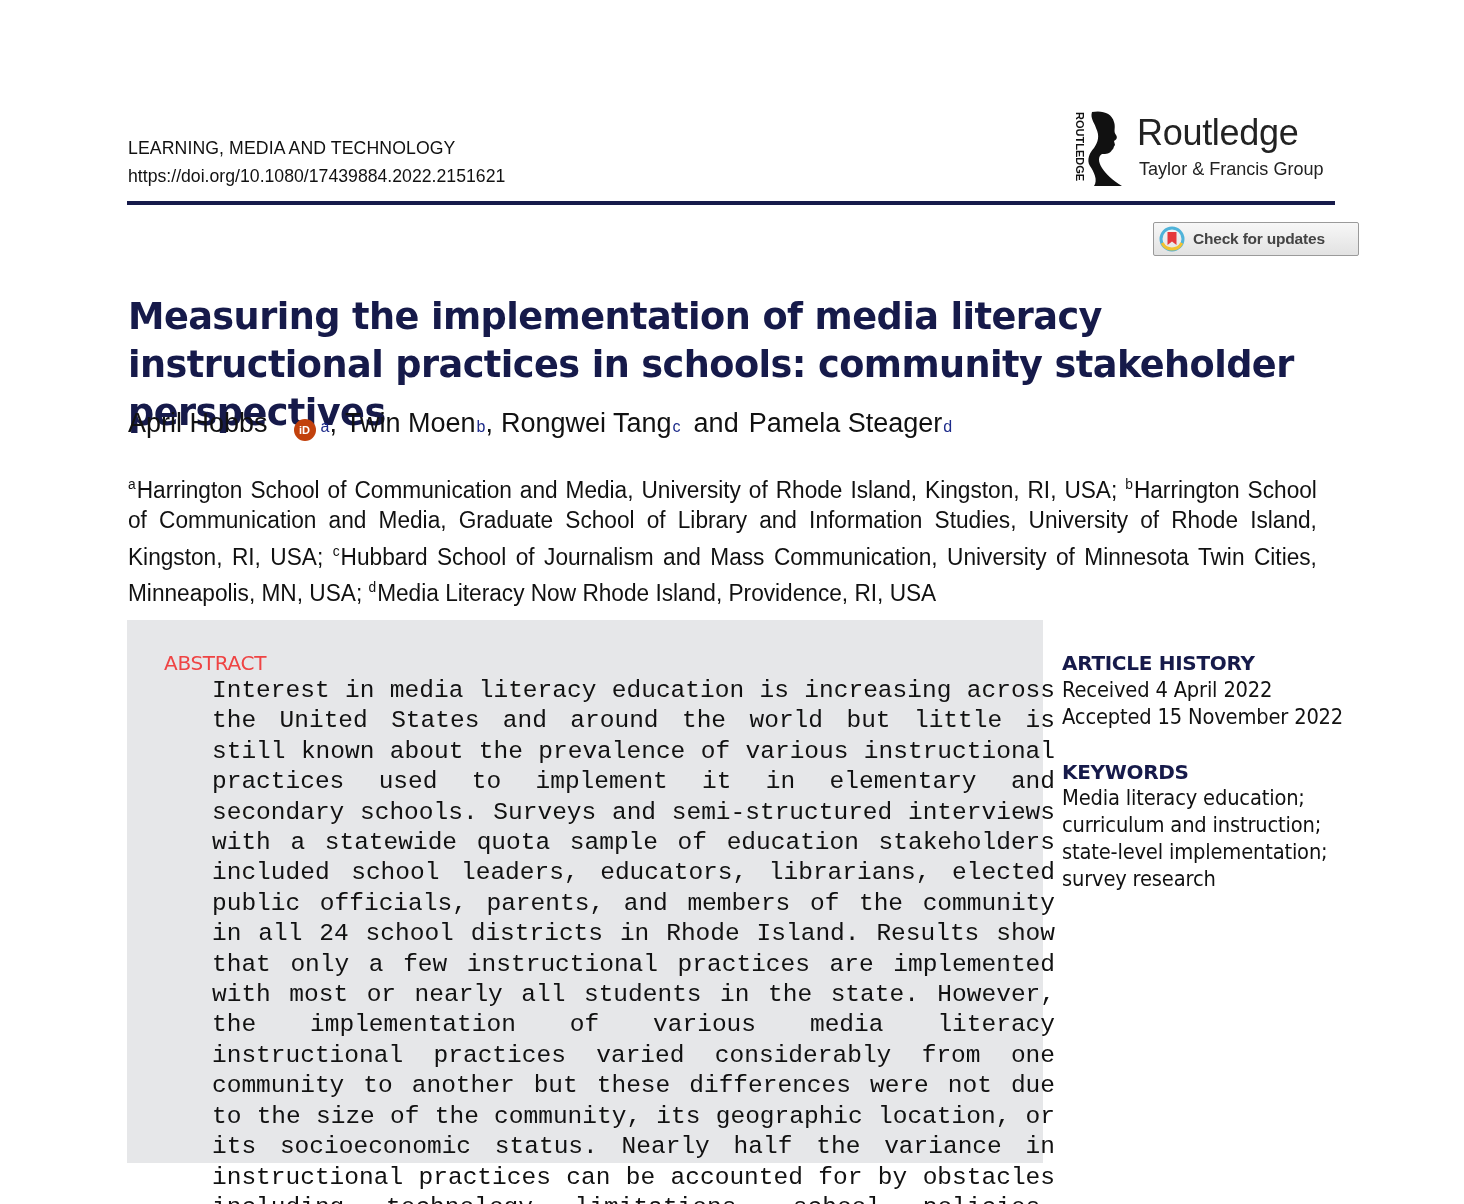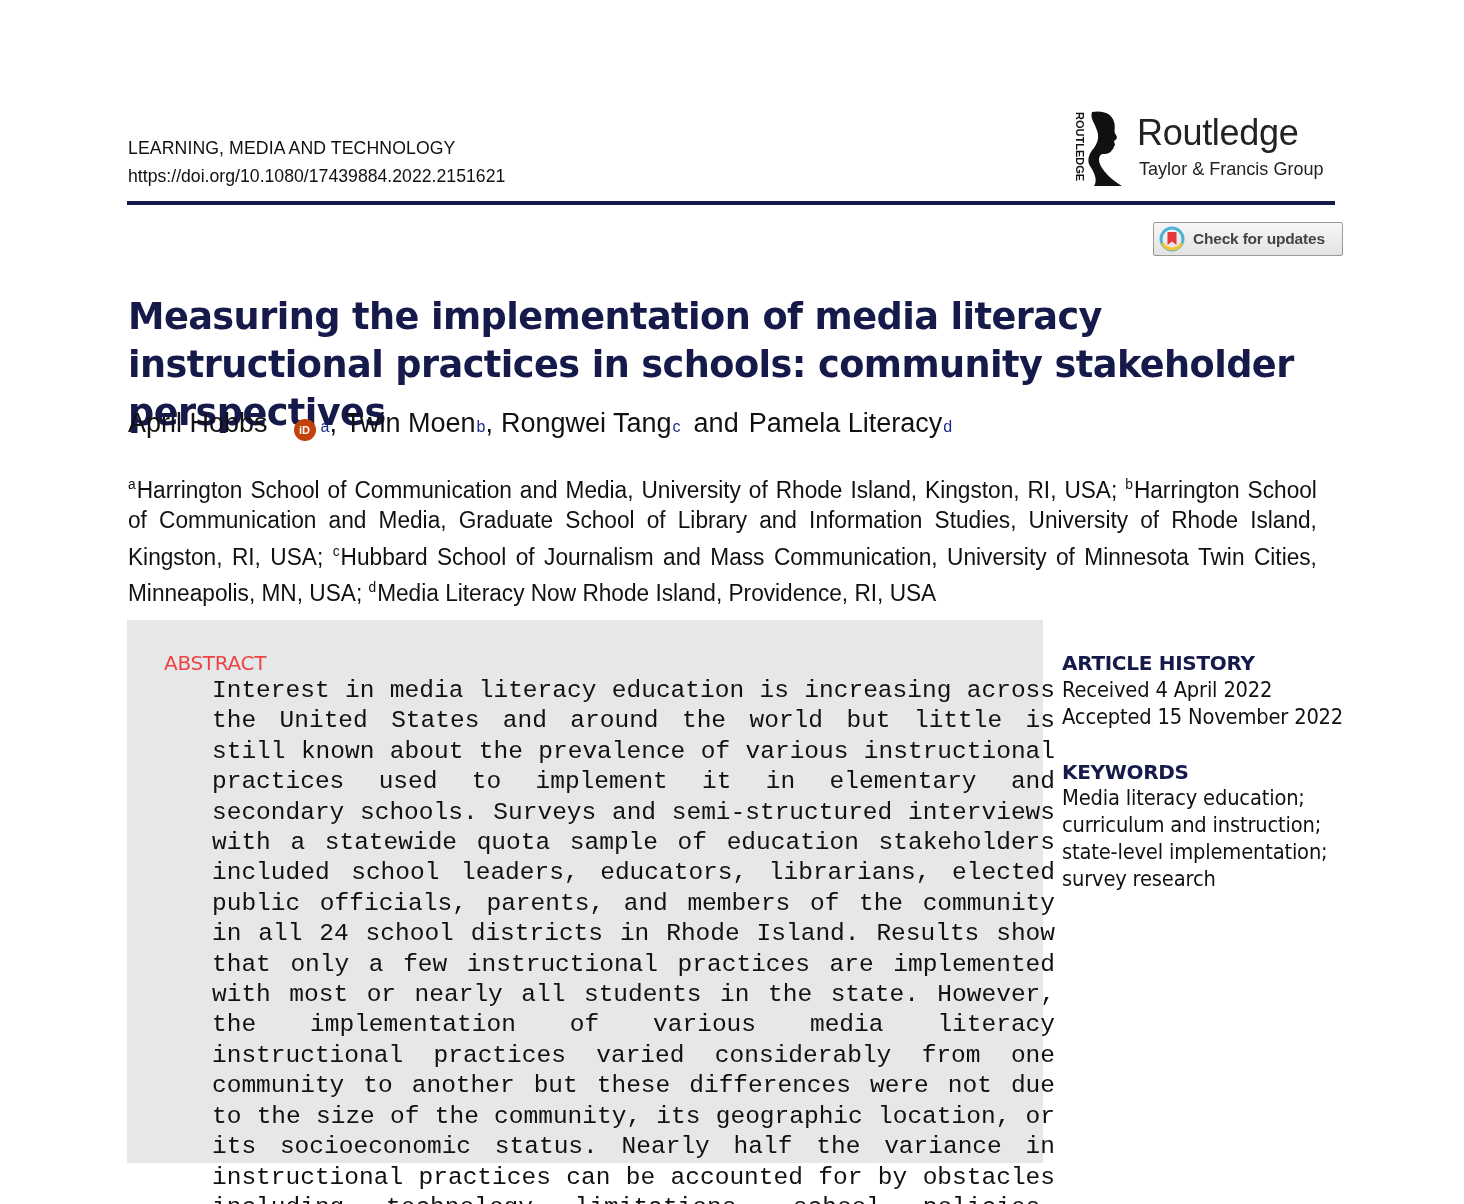--- a/index.html
+++ b/index.html
@@ -31,21 +31,21 @@
       left: 1137px; top: 112px; font-size: 36px; color: #222;
       font-family: "Liberation Sans", sans-serif; white-space: nowrap; letter-spacing: -0.3px;
     }
     .logo-sub {
       left: 1139px; top: 158px; font-size: 19px; color: #222;
       font-family: "Liberation Sans", sans-serif; white-space: nowrap; transform: scaleX(0.95); transform-origin: left;
     }
 
     
     .updates-btn {
-      left: 1153px; top: 222px; width: 190px; height: 34px; box-sizing: border-box;
+      left: 1153px; top: 222px; width: 206px; height: 34px; box-sizing: border-box;
       border: 1px solid #9a9a9a; border-radius: 2px;
       background: linear-gradient(#f7f7f7, #e2e2e2);
       display: flex; align-items: center; cursor: pointer;
     }
     .updates-btn .icon { width: 26px; height: 26px; margin-left: 5px; margin-right: 8px; }
     .updates-btn .label {
       font-family: "Liberation Sans", sans-serif; font-size: 15.5px; color: #444; white-space: nowrap; font-weight: bold;
       letter-spacing: -0.2px;
     }
 
@@ -146,21 +146,21 @@
   <span>April Hobbs</span>
   <span class="orcid">iD</span>
   <sup style="margin-left:5px;">a</sup>
   <span class="sep">,</span>
   <span>Twin Moen</span>
   <sup>b</sup>
   <span class="sep">,</span>
   <span>Rongwei Tang</span>
   <sup>c</sup>
   <span style="margin-left:13px;margin-right:10px;">and</span>
-  <span>Pamela Literacy</span>
+  <span>Pamela Steager</span>
   <sup>d</sup>
 </div>
 
 <div class="abs affil"><sup>a</sup><span>Harrington School of Communication and Media, University of Rhode Island, Kingston, RI, USA;</span> <sup>b</sup><span>Harrington School of Communication and Media, Graduate School of Library and Information Studies, University of Rhode Island, Kingston, RI, USA;</span> <sup>c</sup><span>Hubbard School of Journalism and Mass Communication, University of Minnesota Twin Cities, Minneapolis, MN, USA;</span> <sup>d</sup><span>Media Literacy Now Rhode Island, Providence, RI, USA</span></div>
 
 <div class="abs panel"></div>
 <div class="abs abs-head">ABSTRACT</div>
 <div class="abs abs-body">Interest in media literacy education is increasing across the United States and around the world but little is still known about the prevalence of various instructional practices used to implement it in elementary and secondary schools. Surveys and semi-structured interviews with a statewide quota sample of education stakeholders included school leaders, educators, librarians, elected public officials, parents, and members of the community in all 24 school districts in Rhode Island. Results show that only a few instructional practices are implemented with most or nearly all students in the state. However, the implementation of various media literacy instructional practices varied considerably from one community to another but these differences were not due to the size of the community, its geographic location, or its socioeconomic status. Nearly half the variance in instructional practices can be accounted for by obstacles including technology limitations, school policies, academic priorities, perceptions of students, and educator response.</div>
 
 <div class="abs side-head hist-head">ARTICLE HISTORY</div>

